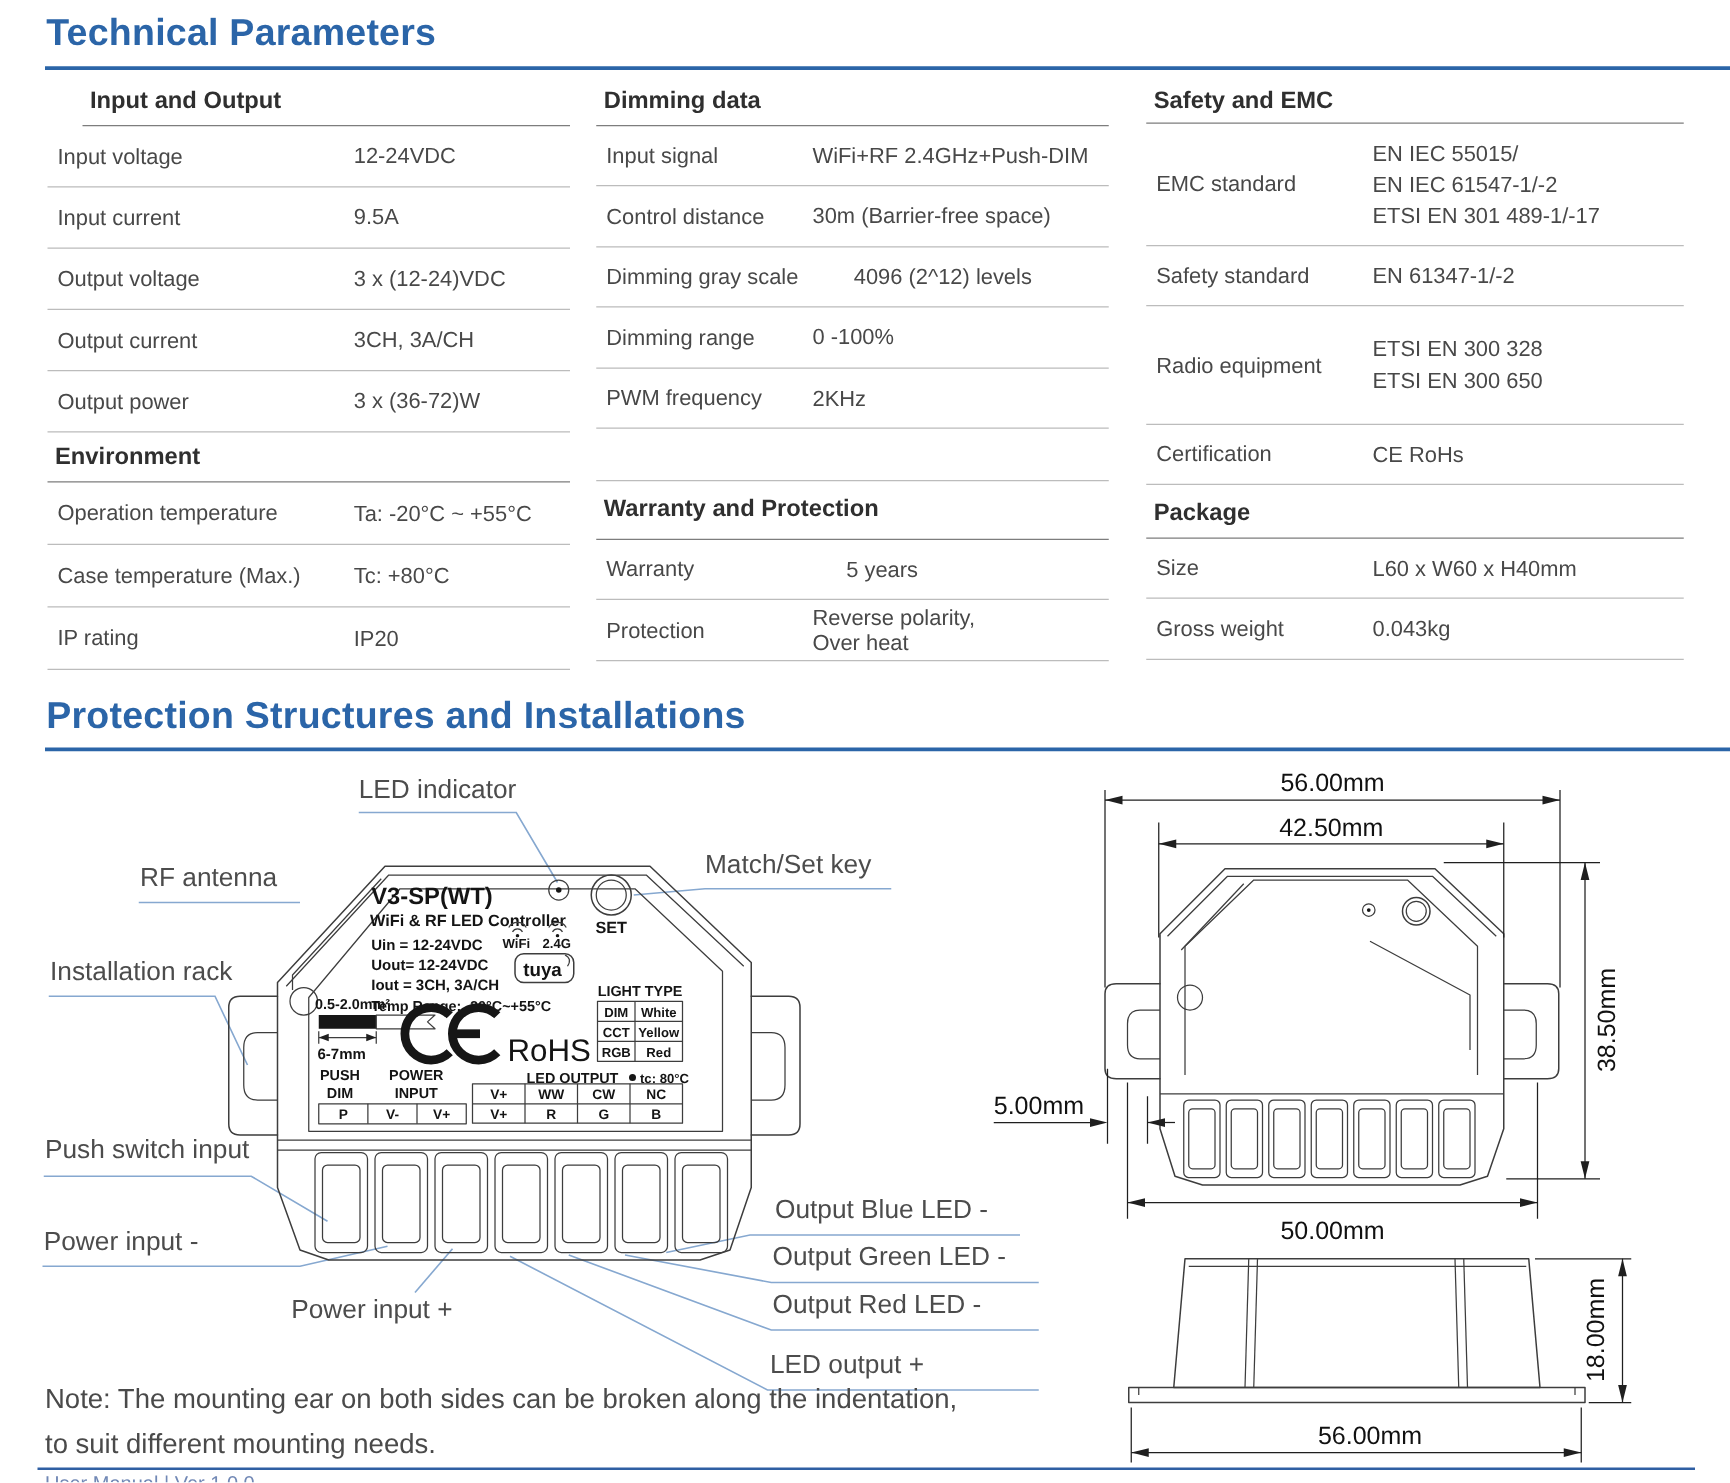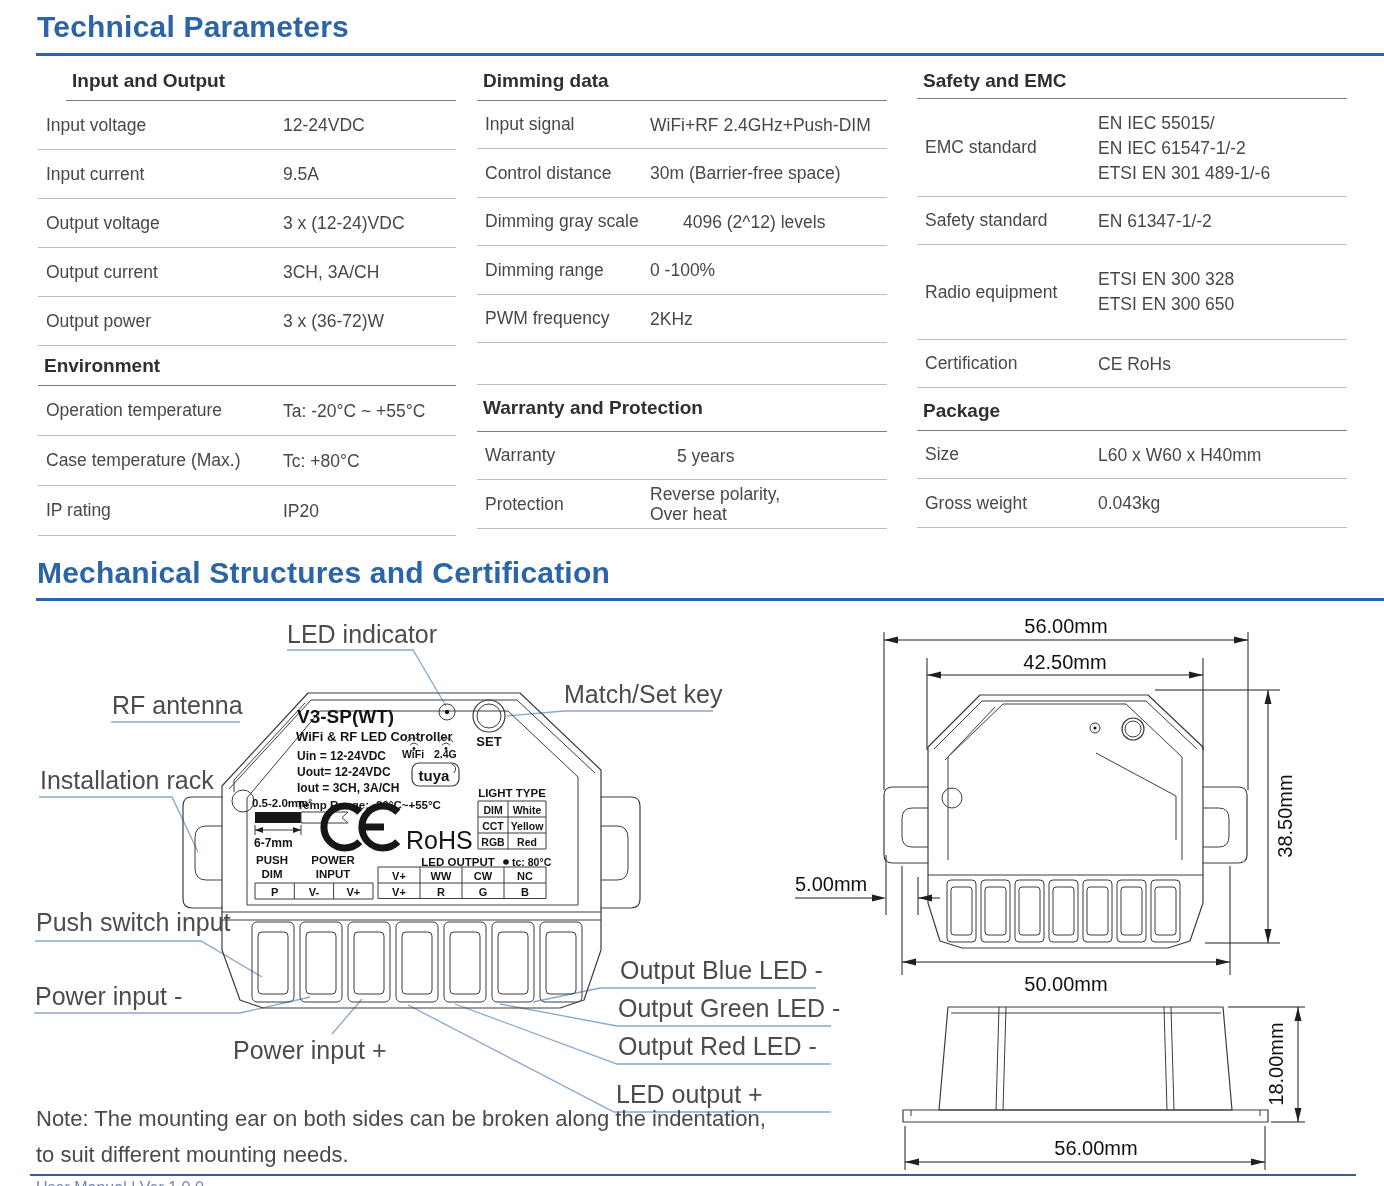--- a/index.html
+++ b/index.html
@@ -8,21 +8,21 @@
   .sec-title{position:absolute;font-size:30px;font-weight:600;color:#2b65a8;letter-spacing:.2px;}
   .sec-rule{position:absolute;height:3px;background:#2b65a8;}
   .tbl{position:absolute;font-size:17.5px;color:#484848;}
   .tbl-title{display:flex;align-items:center;padding-left:6px;border-bottom:1px solid #7d7d7d;
              font-size:19px;font-weight:600;color:#2f2f2f;}
   .tbl-row{position:relative;display:flex;align-items:center;border-bottom:1px solid #bcbcbc;}
   .lab{padding-left:8px;white-space:nowrap;}
   .val{position:absolute;top:50%;transform:translateY(-50%);white-space:nowrap;}
   .val.lh25 div{line-height:25px;}
   .val.lh20 div{line-height:20px;}
-  .callout{position:absolute;font-size:25px;color:#4c4c4c;white-space:nowrap;}
+  .callout{position:absolute;font-size:21px;color:#4c4c4c;white-space:nowrap;}
   .note{position:absolute;font-size:22px;color:#4a4a4a;white-space:nowrap;}
   .footer-partial{position:absolute;font-size:16px;color:#7188b5;white-space:nowrap;}
   .bottom-rule{position:absolute;height:2px;background:#2f5fa3;}
   .mech-svg{position:absolute;left:0;top:600px;width:1384px;height:586px;}
   
   .dl{stroke:#3d3d3d;fill:none;stroke-width:1.2;stroke-linejoin:round;stroke-linecap:round;}
   .dlt{stroke:#3d3d3d;fill:none;stroke-width:1;stroke-linejoin:round;}
   .blk{fill:#161616;stroke:none;}
   .dim{stroke:#1f1f1f;fill:none;stroke-width:1;}
   .arr{fill:#1f1f1f;stroke:none;}
@@ -118,21 +118,21 @@
     </div>
   </div>
 
   <div class="tbl" style="left:917px;top:64px;width:430px;">
     <div class="tbl-title" style="height:34px;">Safety and EMC</div>
     <div class="tbl-row" style="height:97px;">
       <span class="lab">EMC standard</span>
       <span class="val lh25" style="left:181px;">
         <div>EN IEC 55015/</div>
         <div>EN IEC 61547-1/-2</div>
-        <div>ETSI EN 301 489-1/-6</div>
+        <div>ETSI EN 301 489-1/-17</div>
       </span>
     </div>
     <div class="tbl-row" style="height:47px;">
       <span class="lab">Safety standard</span>
       <span class="val" style="left:181px;">EN 61347-1/-2</span>
     </div>
     <div class="tbl-row" style="height:94px;">
       <span class="lab">Radio equipment</span>
       <span class="val lh25" style="left:181px;">
         <div>ETSI EN 300 328</div>
@@ -150,21 +150,21 @@
     <div class="tbl-row" style="height:47px;text-align:center;">
       <span class="lab">Size</span>
       <span class="val" style="left:181px;">L60 x W60 x H40mm</span>
     </div>
     <div class="tbl-row" style="height:48px;">
       <span class="lab">Gross weight</span>
       <span class="val" style="left:181px;">0.043kg</span>
     </div>
   </div>
 
-  <div class="sec-title" style="left:37px;top:556px;">Mechanical Structures and Certification</div>
+  <div class="sec-title" style="left:37px;top:556px;">Protection Structures and Installations</div>
   <div class="sec-rule" style="left:36px;top:598px;width:1348px;"></div>
 
   <svg class="mech-svg" viewBox="0 600 1384 586">
 
     <g class="lead">
       <polyline points="287,650 413,650 446,706"></polyline>
       <line x1="111" y1="722" x2="240" y2="722"></line>
       <polyline points="507,716 564,711 713,711"></polyline>
       <polyline points="39,797 172,797 198,852"></polyline>
       <polyline points="35,941 201,941 262,977"></polyline>

